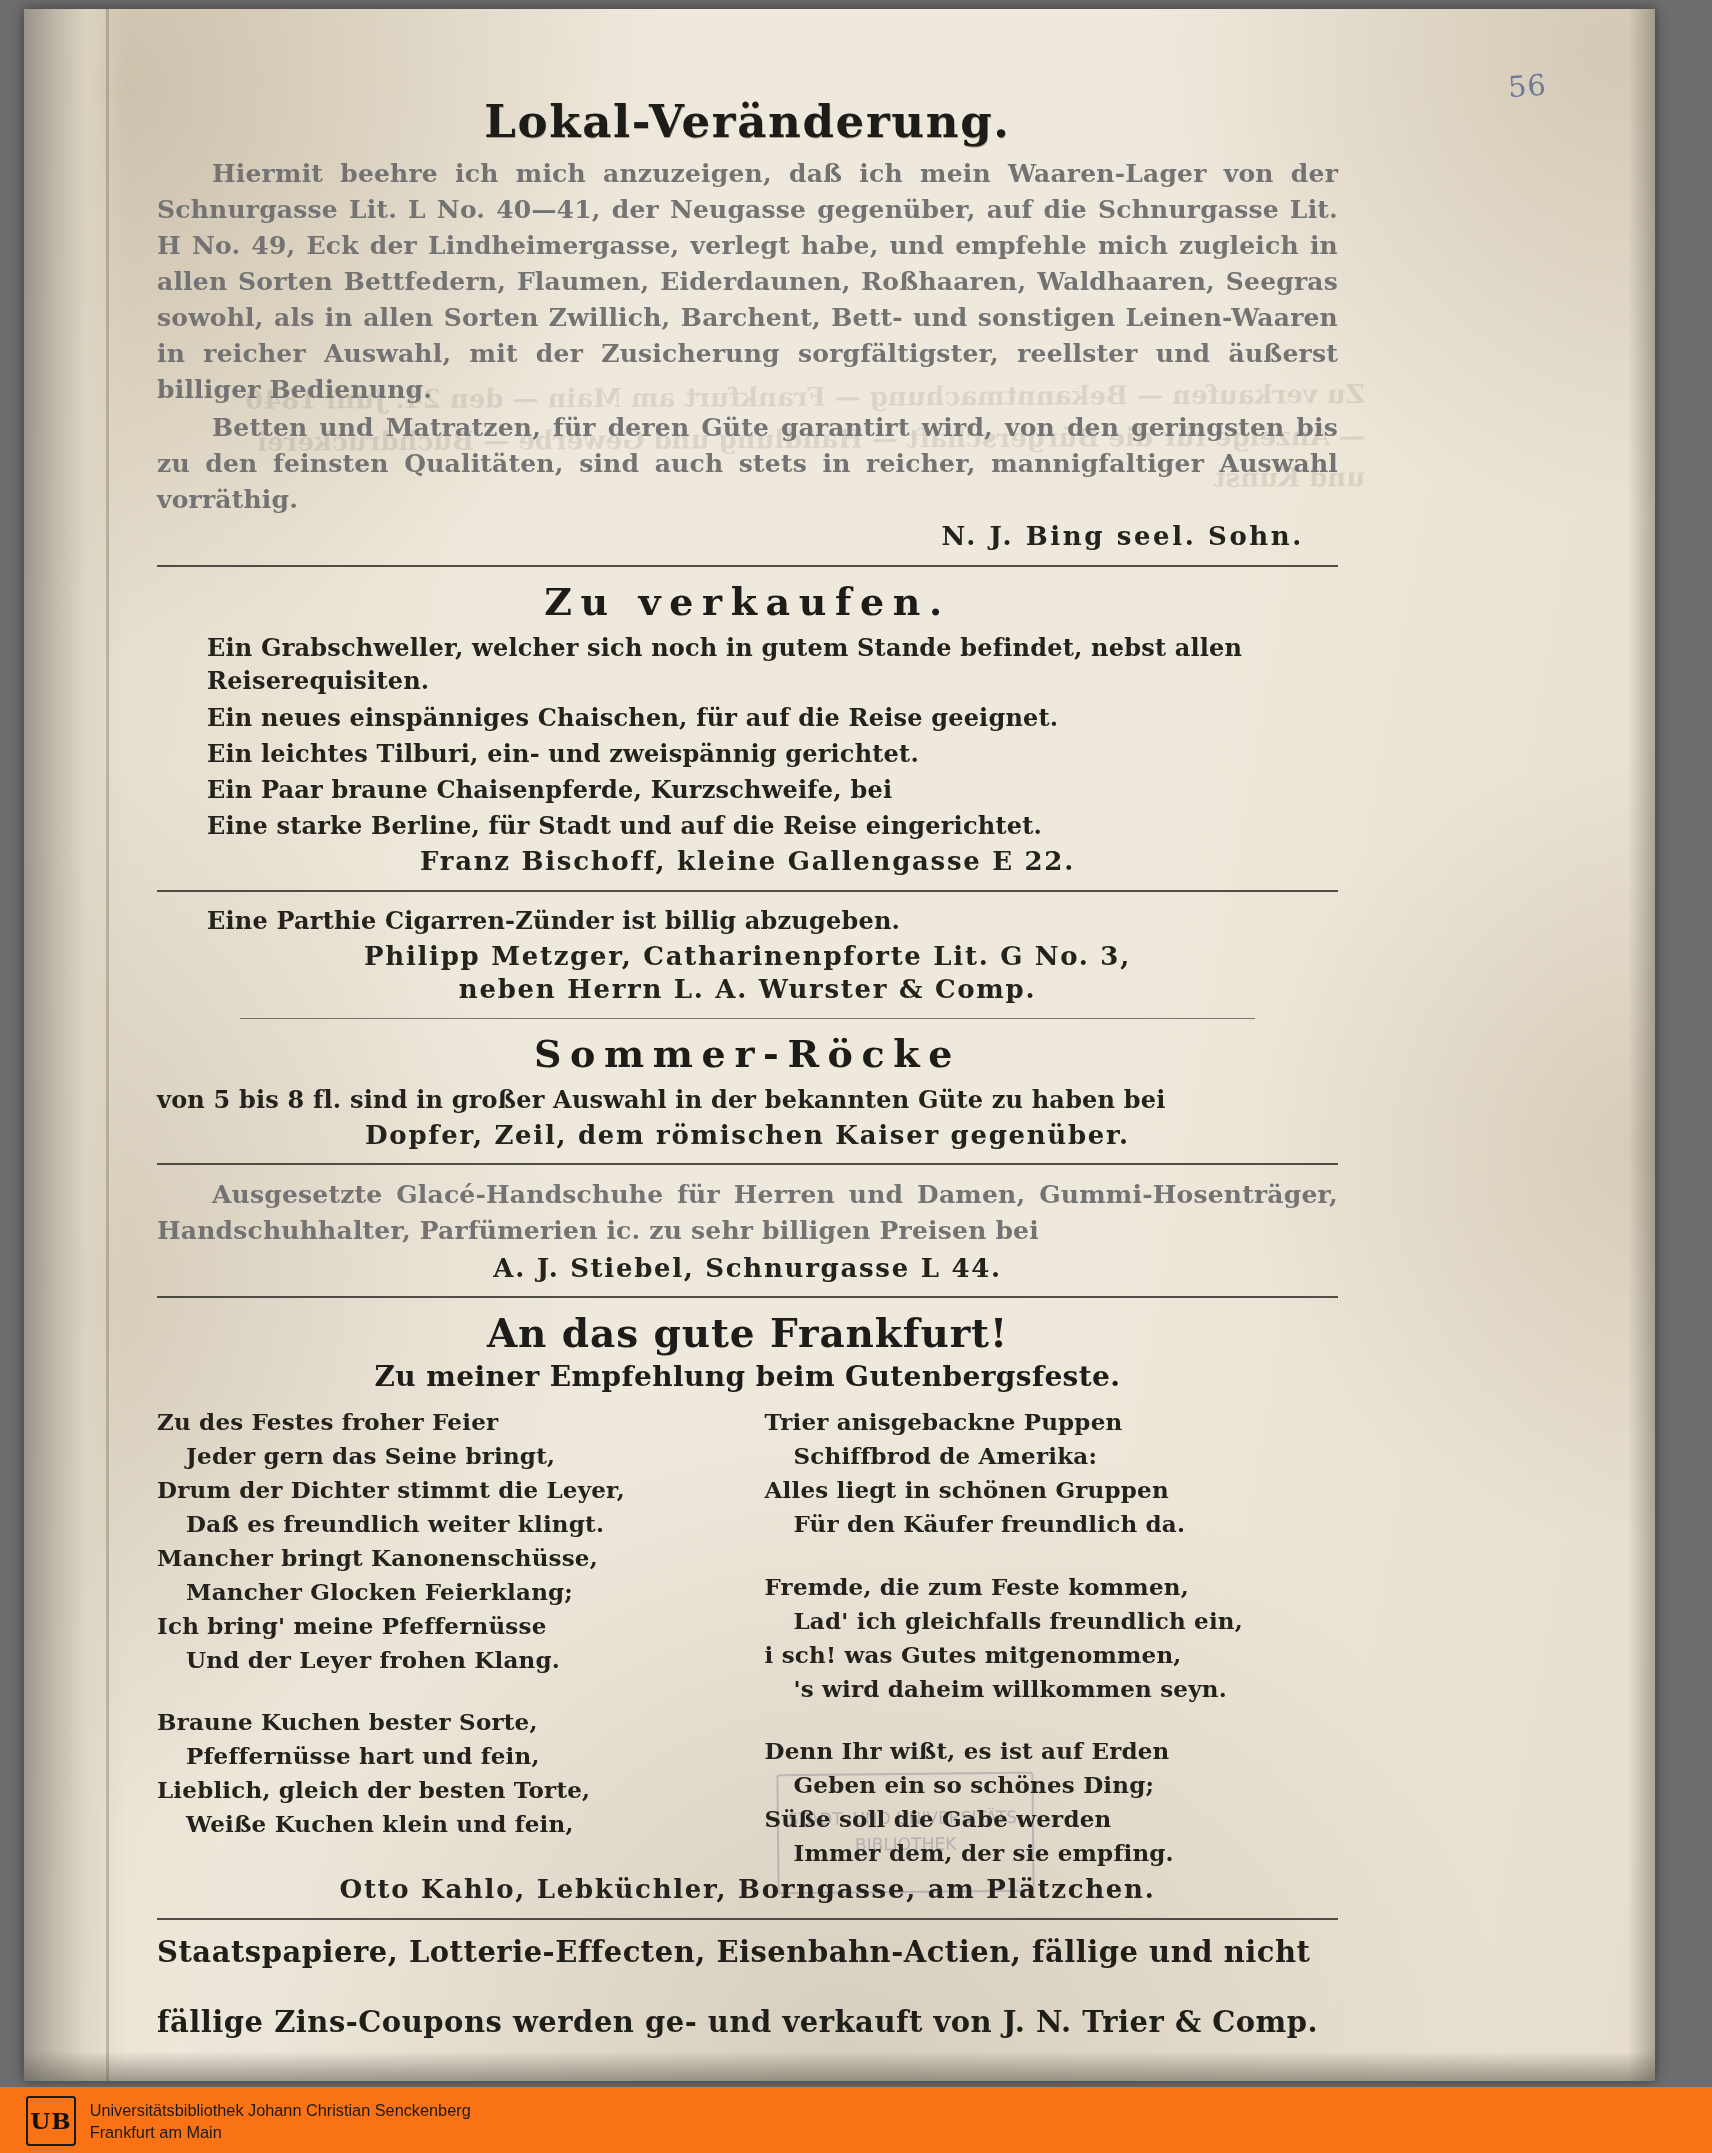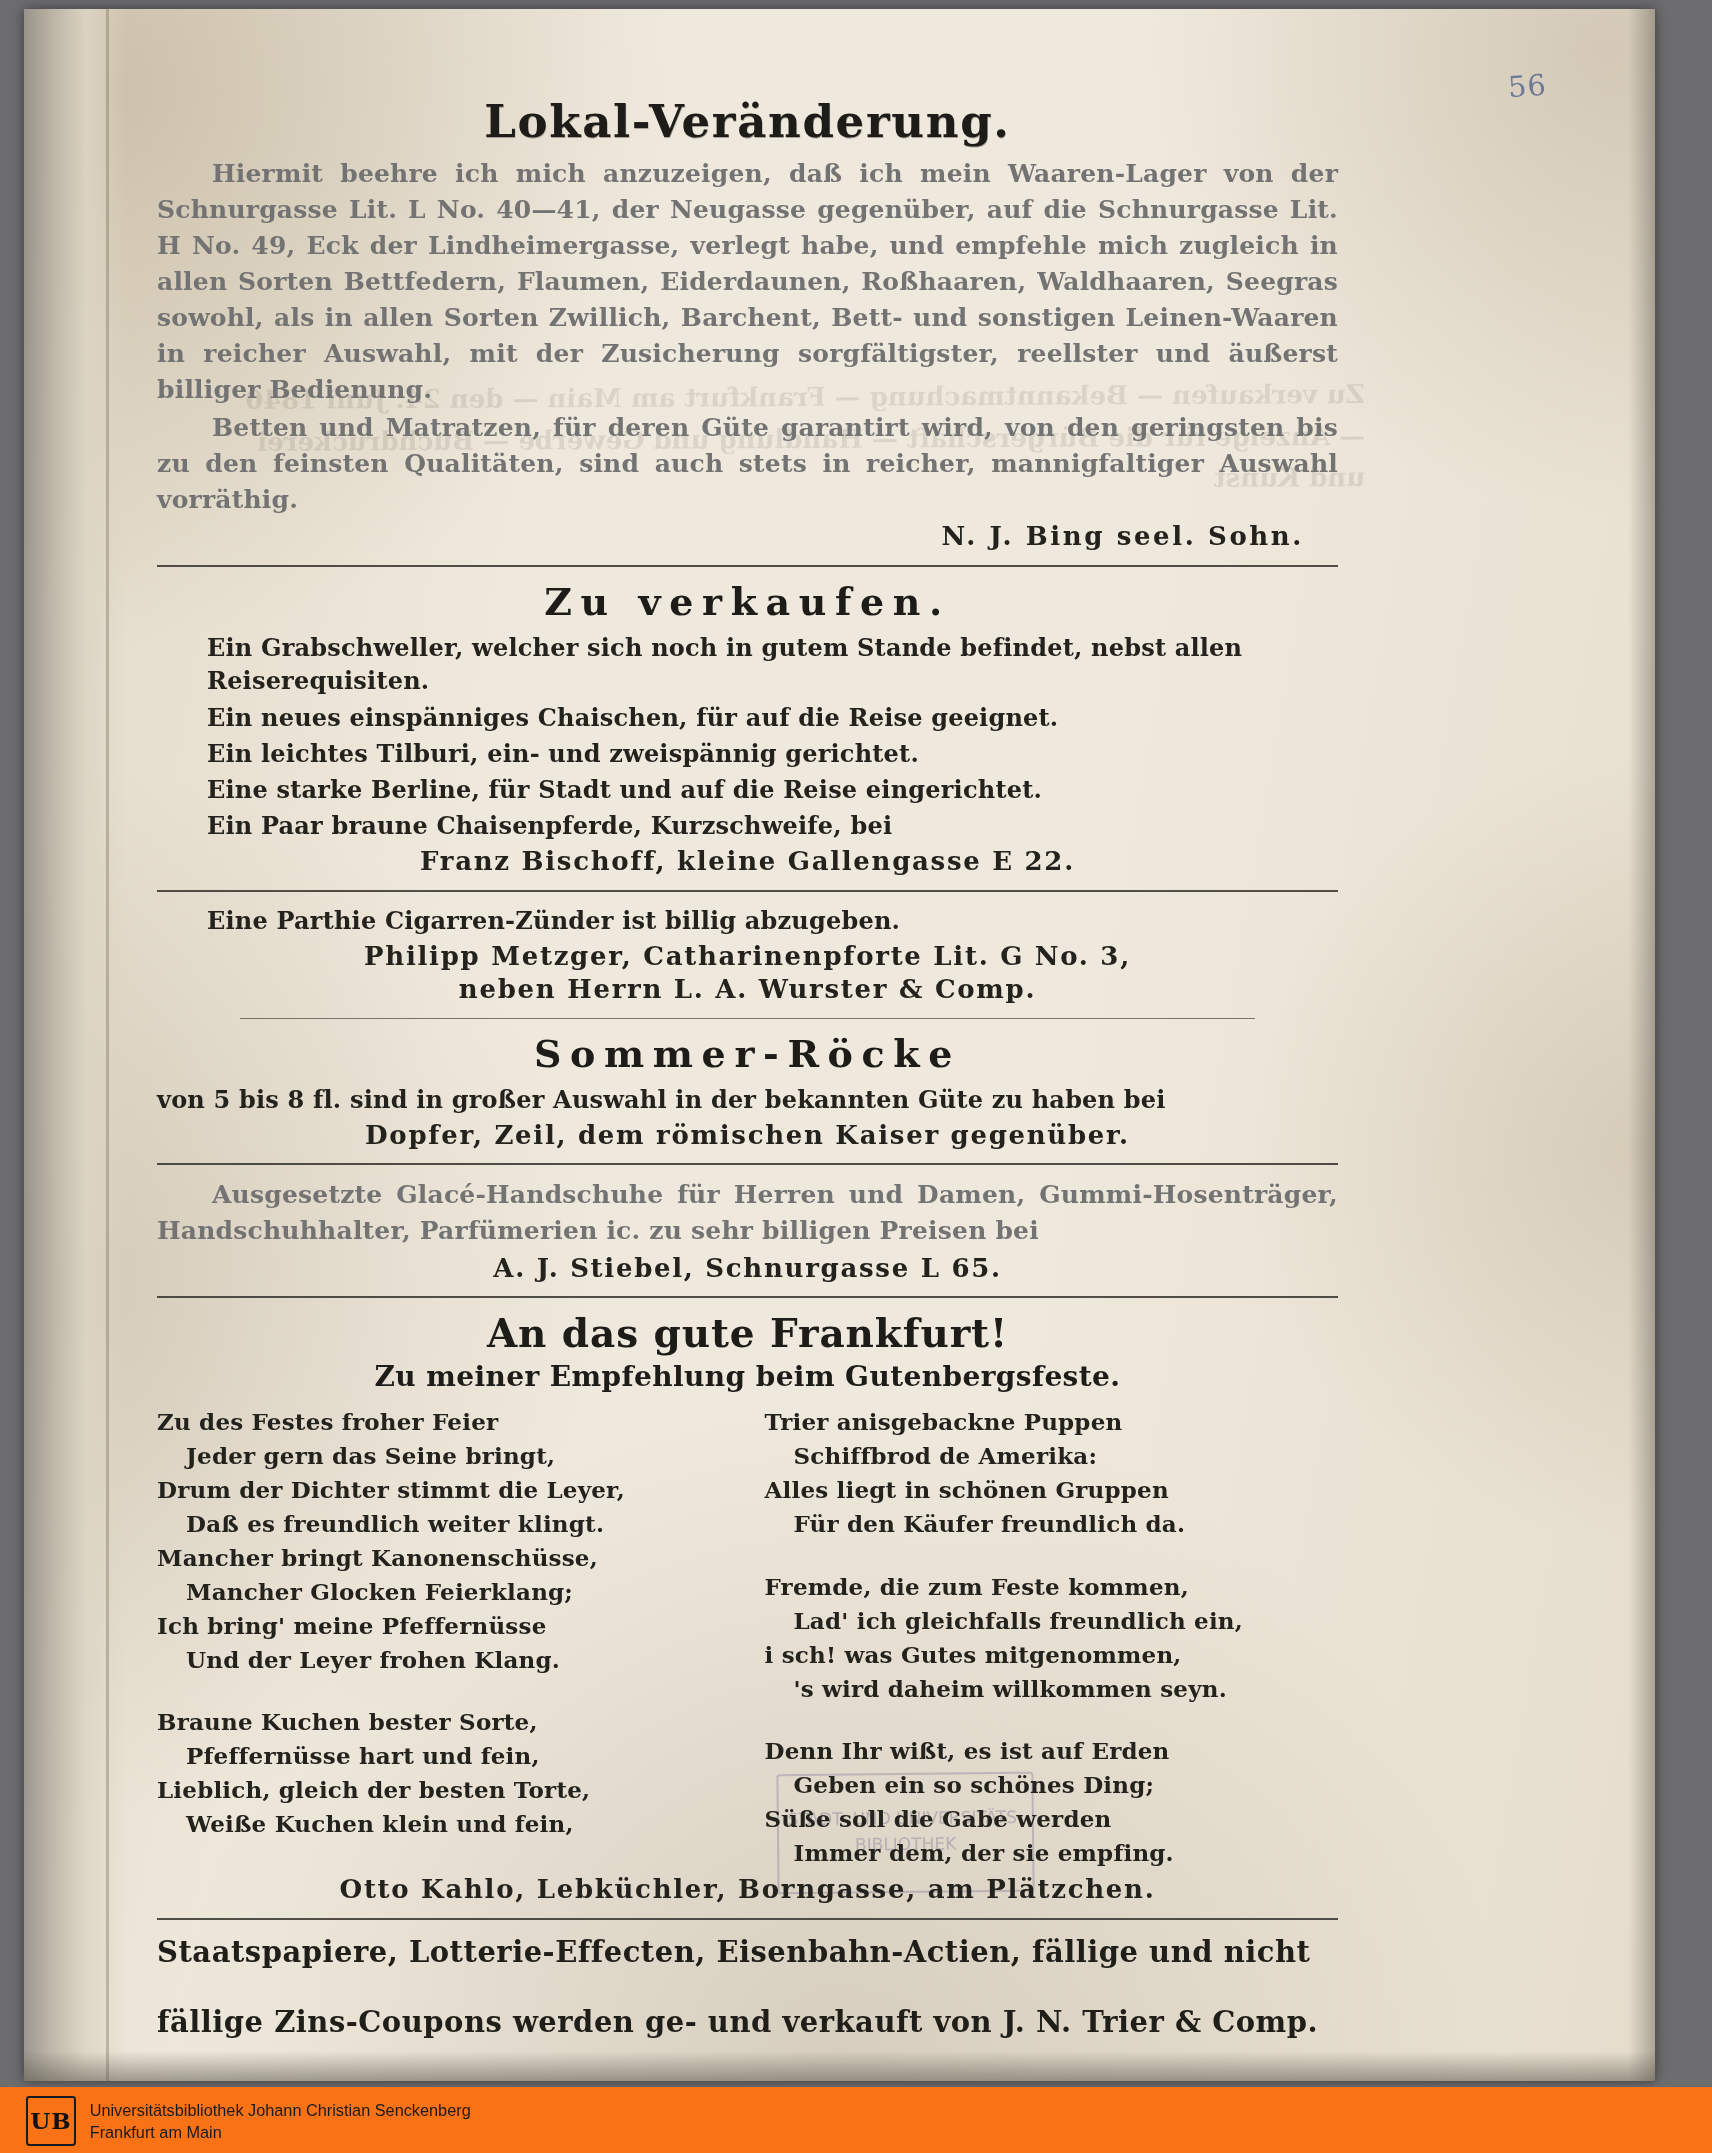--- a/index.html
+++ b/index.html
@@ -322,22 +322,22 @@
         <p class="sig wide">N. J. Bing seel. Sohn.</p>
       </section>
 
       <hr class="rule">
 
       <section>
         <h2 class="fraktur headline2">Zu verkaufen.</h2>
         <p class="line ind">Ein Grabschweller, welcher sich noch in gutem Stande befindet, nebst allen Reiserequisiten.</p>
         <p class="line ind">Ein neues einspänniges Chaischen, für auf die Reise geeignet.</p>
         <p class="line ind">Ein leichtes Tilburi, ein- und zweispännig gerichtet.</p>
+        <p class="line ind">Ein Paar braune Chaisenpferde, Kurzschweife, bei</p>
         <p class="line ind">Eine starke Berline, für Stadt und auf die Reise eingerichtet.</p>
-        <p class="line ind">Ein Paar braune Chaisenpferde, Kurzschweife, bei</p>
         <p class="sig center">Franz Bischoff, kleine Gallengasse E 22.</p>
       </section>
 
       <hr class="rule">
 
       <section>
         <p class="line ind">Eine Parthie Cigarren-Zünder ist billig abzugeben.</p>
         <p class="sig center">Philipp Metzger, Catharinenpforte Lit. G No. 3,</p>
         <p class="sig center">neben Herrn L. A. Wurster &amp; Comp.</p>
       </section>
@@ -347,21 +347,21 @@
       <section>
         <h2 class="fraktur headline2">Sommer-Röcke</h2>
         <p class="line">von 5 bis 8 fl. sind in großer Auswahl in der bekannten Güte zu haben bei</p>
         <p class="sig center">Dopfer, Zeil, dem römischen Kaiser gegenüber.</p>
       </section>
 
       <hr class="rule">
 
       <section>
         <p class="body indent">Ausgesetzte Glacé-Handschuhe für Herren und Damen, Gummi-Hosenträger, Handschuhhalter, Parfümerien ic. zu sehr billigen Preisen bei</p>
-        <p class="sig center">A. J. Stiebel, Schnurgasse L 65.</p>
+        <p class="sig center">A. J. Stiebel, Schnurgasse L 44.</p>
       </section>
 
       <hr class="rule">
 
       <section>
         <h2 class="fraktur headline3">An das gute Frankfurt!</h2>
         <h3 class="fraktur headline-sub">Zu meiner Empfehlung beim Gutenbergsfeste.</h3>
 
         <div class="poem">
           <div class="col">

